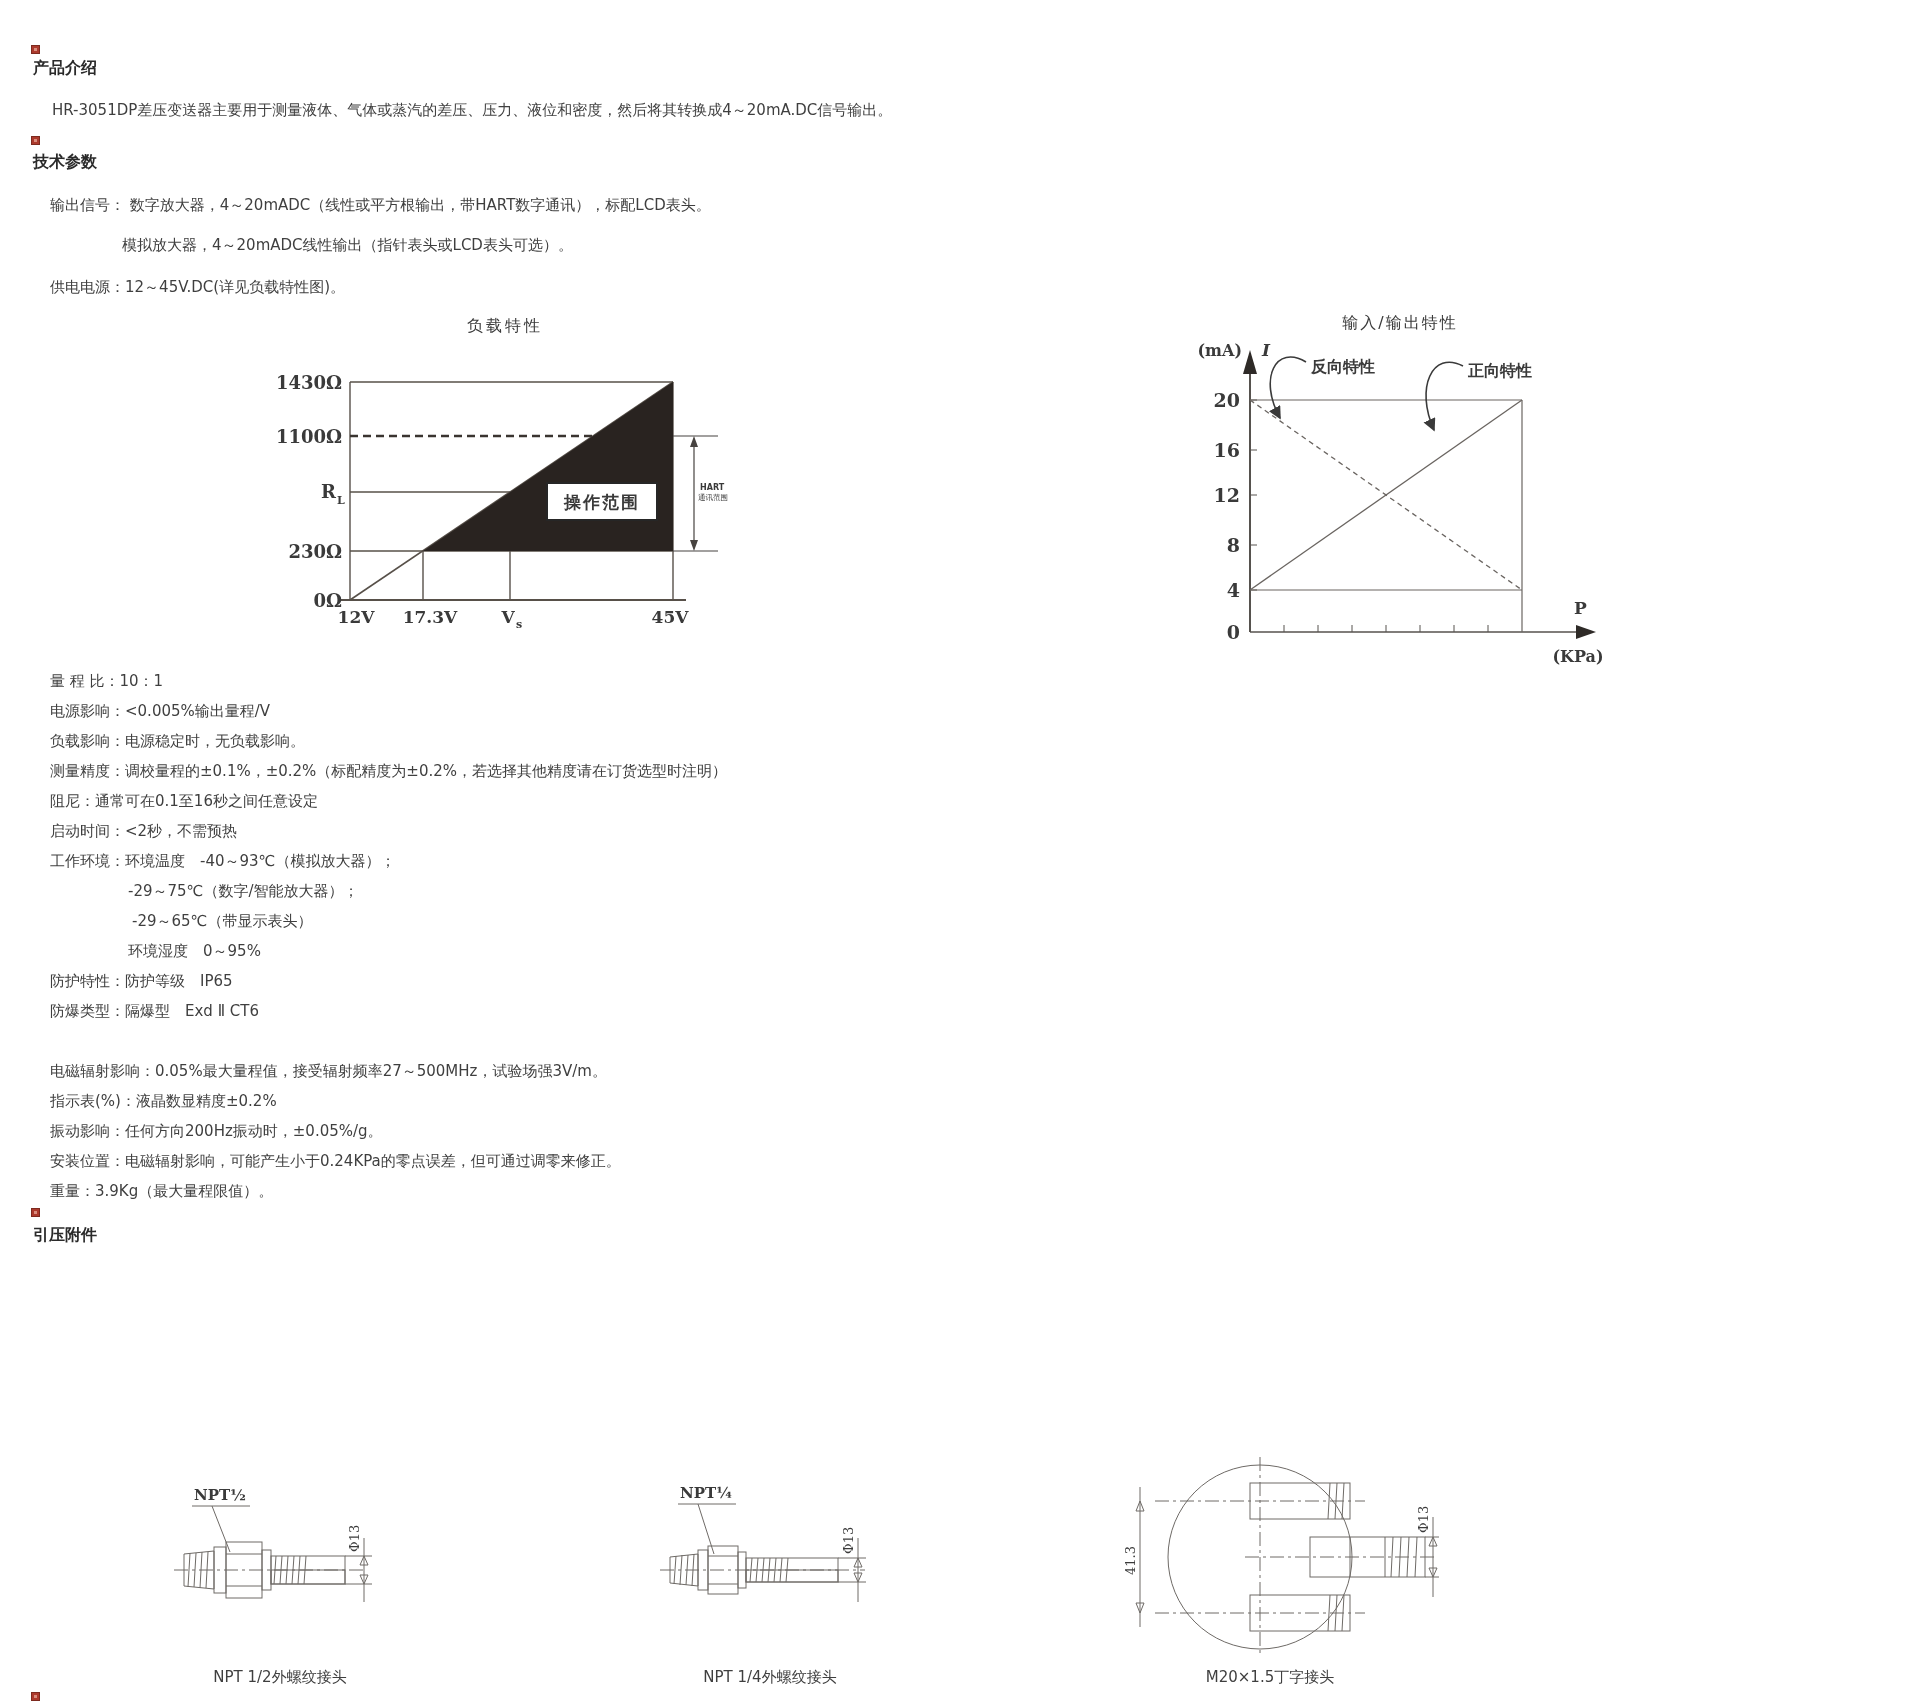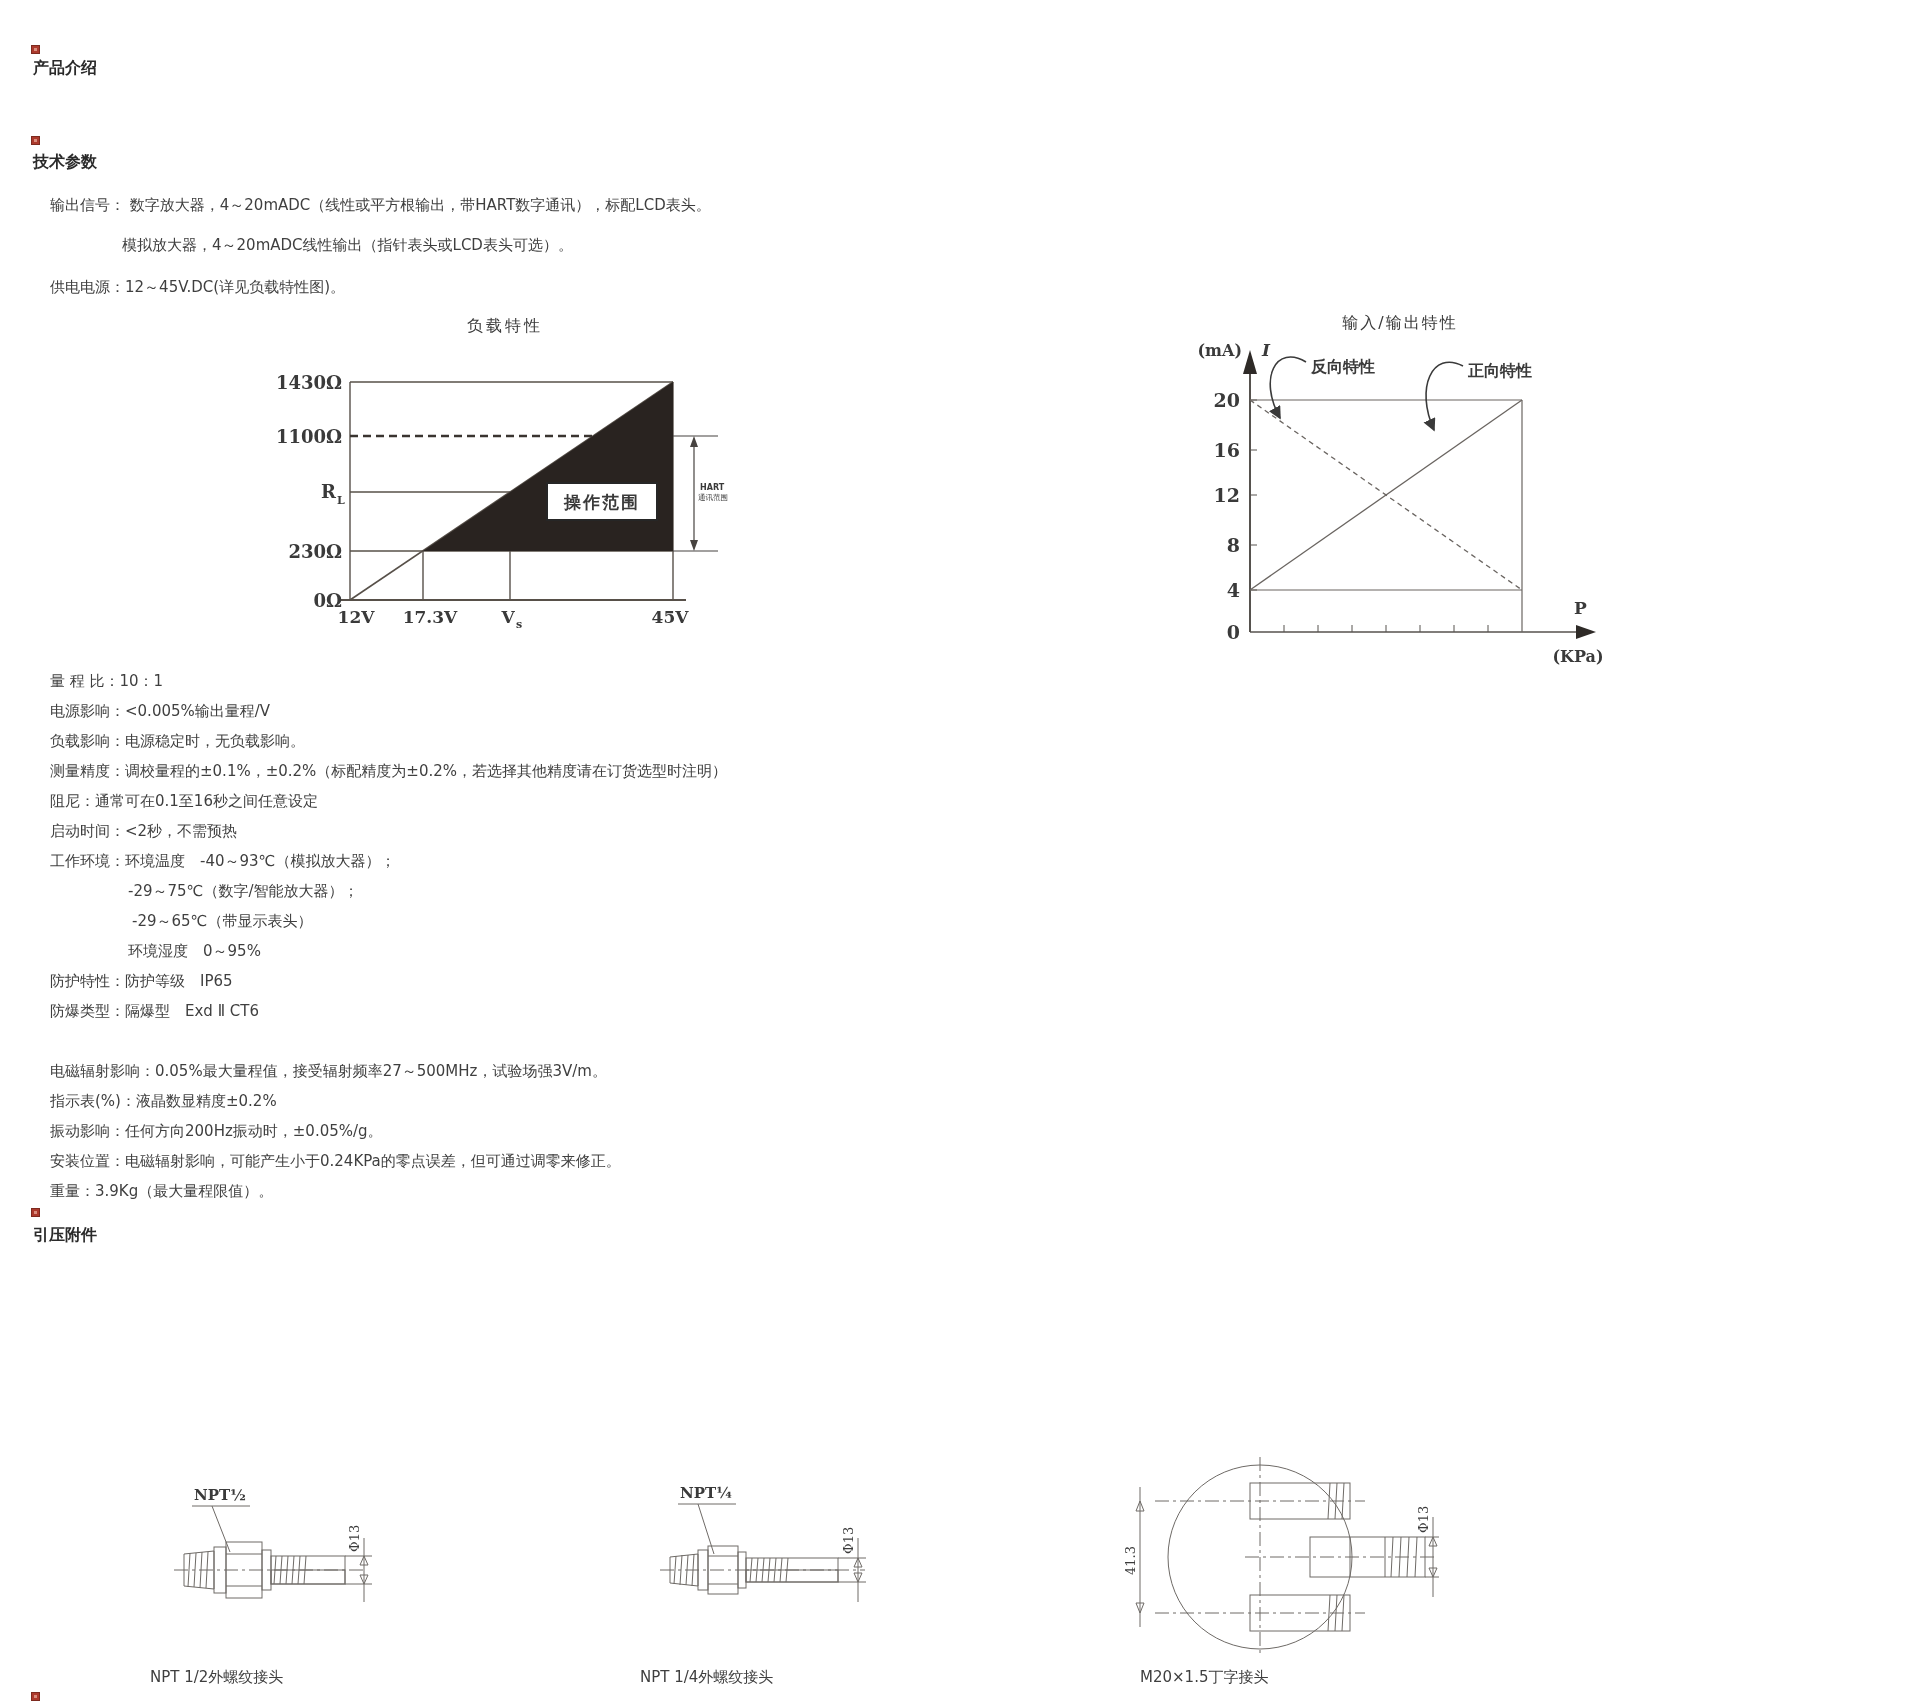--- a/index.html
+++ b/index.html
@@ -3,36 +3,37 @@
 <meta charset="utf-8">
 <style>
   html,body{margin:0;padding:0;background:#ffffff;}
   .page{position:relative;width:1920px;height:1703px;background:#fff;overflow:hidden;
         font-family:"DejaVu Sans","Liberation Sans",sans-serif;color:#3d3d3d;padding-left:37px;}
   .abs{position:absolute;}
   .h{font-weight:bold;font-size:16px;color:#2a2a2a;white-space:nowrap;}
   .t{font-size:15px;white-space:nowrap;color:#3f3f3f;}
   .icon-sq{width:9px;height:9px;background:#ad3a2d;border:1px solid #7d2a1f;box-sizing:border-box;display:inline-block;}
   .icon-sq::after{content:"";display:block;width:3px;height:3px;margin:2px;background:#d98d7e;}
-  .caption{font-size:15px;color:#3f3f3f;width:260px;}
+  .caption{font-size:15px;color:#3f3f3f;text-align:center;width:260px;}
   svg text{font-family:"DejaVu Serif","Liberation Serif",serif;fill:#3a3a3a;}
   svg text.cn{font-family:"DejaVu Sans","Liberation Sans",sans-serif;}
   .draw line,.draw polyline,.draw rect,.draw polygon,.draw circle,.draw path{stroke:#6e6a66;stroke-width:1;fill:none;}
 </style>
 </head>
 <body>
 
 <div class="page">
 
   <span class="abs icon-sq" style="left:31px;top:45px"></span>
   <span class="abs icon-sq" style="left:31px;top:136px"></span>
   <span class="abs icon-sq" style="left:31px;top:1208px"></span>
   <span class="abs icon-sq" style="left:31px;top:1692px"></span>
 
   <div class="abs h" style="left:33px;top:58px">产品介绍</div>
+  <div class="abs t" style="left:52px;top:101px">HR-3051DP差压变送器主要用于测量液体、气体或蒸汽的差压、压力、液位和密度，然后将其转换成4～20mA.DC信号输出。</div>
 
   <div class="abs h" style="left:33px;top:152px">技术参数</div>
   <div class="abs t" style="left:50px;top:196px">输出信号： 数字放大器，4～20mADC（线性或平方根输出，带HART数字通讯），标配LCD表头。</div>
   <div class="abs t" style="left:122px;top:236px">模拟放大器，4～20mADC线性输出（指针表头或LCD表头可选）。</div>
   <div class="abs t" style="left:50px;top:278px">供电电源：12～45V.DC(详见负载特性图)。</div>
 
   <svg class="abs" style="left:170px;top:300px" width="580" height="352" viewBox="0 0 580 352">
     <text class="cn" x="335" y="31" font-size="16" letter-spacing="3" text-anchor="middle">负载特性</text>
 
     <g stroke="#575049" stroke-width="1.4">

